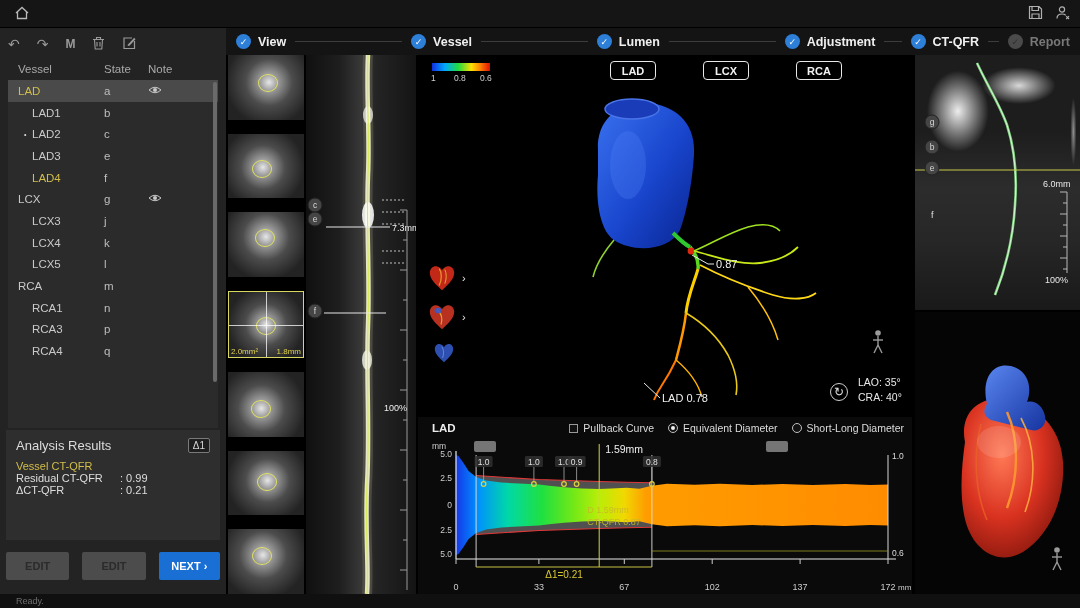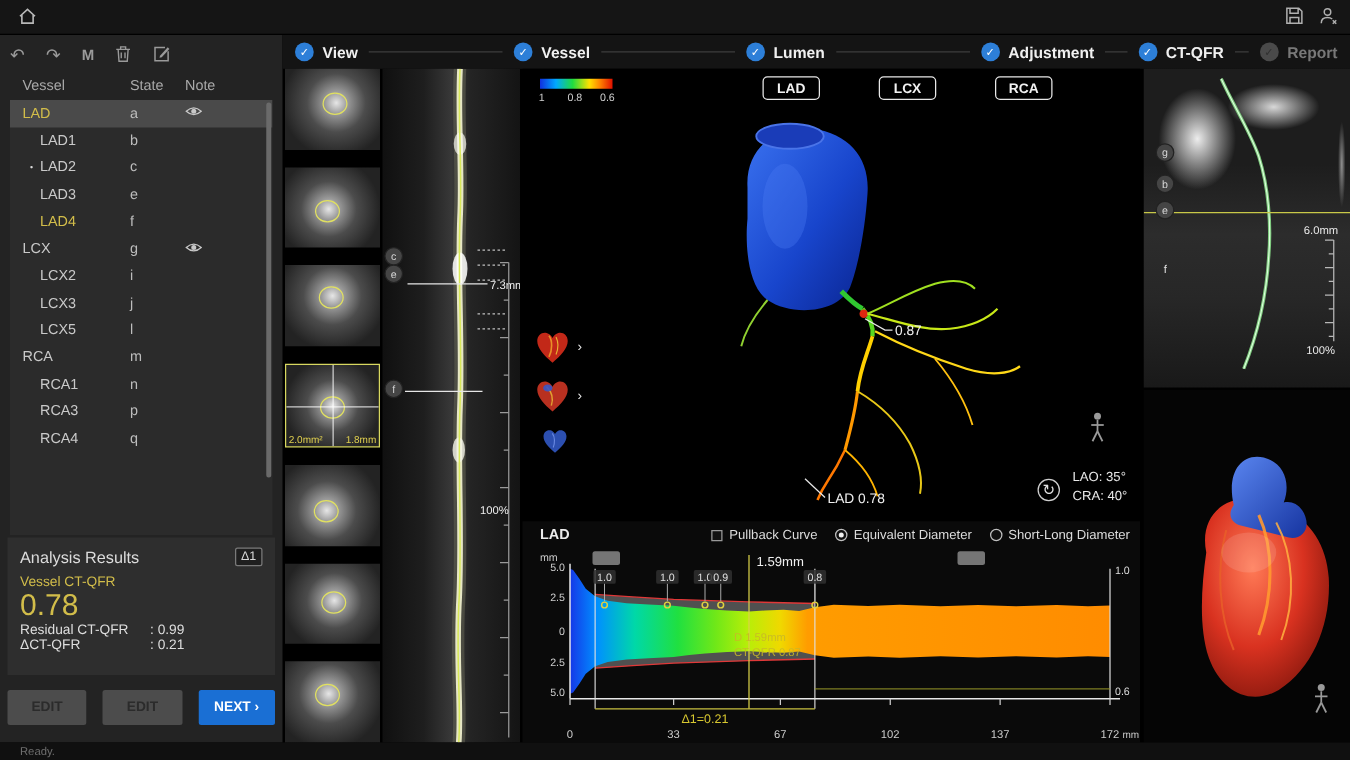--- a/index.html
+++ b/index.html
@@ -189,27 +189,27 @@
         </div>
         <div class="vrow">
           <span class="nm">LCX</span>
           <span class="st">g</span>
           <span class="nt"><svg width="14" height="10" viewBox="0 0 14 10">
               <path d="M1 5 Q7 -0.5 13 5 Q7 10.5 1 5 Z" fill="none" stroke="#c8c8c8" stroke-width="1"></path>
               <circle cx="7" cy="5" r="2" fill="#c8c8c8"></circle>
             </svg></span>
         </div>
         <div class="vrow lvl1">
-          <span class="nm">LCX2</span>
-          <span class="st">i</span>
-          <span class="nt"></span>
-        </div>
-        <div class="vrow lvl1">
           <span class="nm">LCX3</span>
           <span class="st">j</span>
+          <span class="nt"></span>
+        </div>
+        <div class="vrow lvl1">
+          <span class="nm">LCX4</span>
+          <span class="st">k</span>
           <span class="nt"></span>
         </div>
         <div class="vrow lvl1">
           <span class="nm">LCX5</span>
           <span class="st">l</span>
           <span class="nt"></span>
         </div>
         <div class="vrow">
           <span class="nm">RCA</span>
           <span class="st">m</span>
@@ -232,21 +232,20 @@
         </div>
         <div id="vlist-scroll"></div>
       </div>
 
     <div id="analysis" class="abs">
       <div class="ttl-row">
         <span class="ttl">Analysis Results</span>
         <span class="badge">Δ1</span>
       </div>
       <div class="vlabel">Vessel CT-QFR</div>
-      <div class="vvalue">0.78</div>
       <div class="arow">
           <span class="al">Residual CT-QFR</span>
           <span>: 0.99</span>
         </div>
       <div class="arow">
           <span class="al">ΔCT-QFR</span>
           <span>: 0.21</span>
         </div>
     </div>
 

